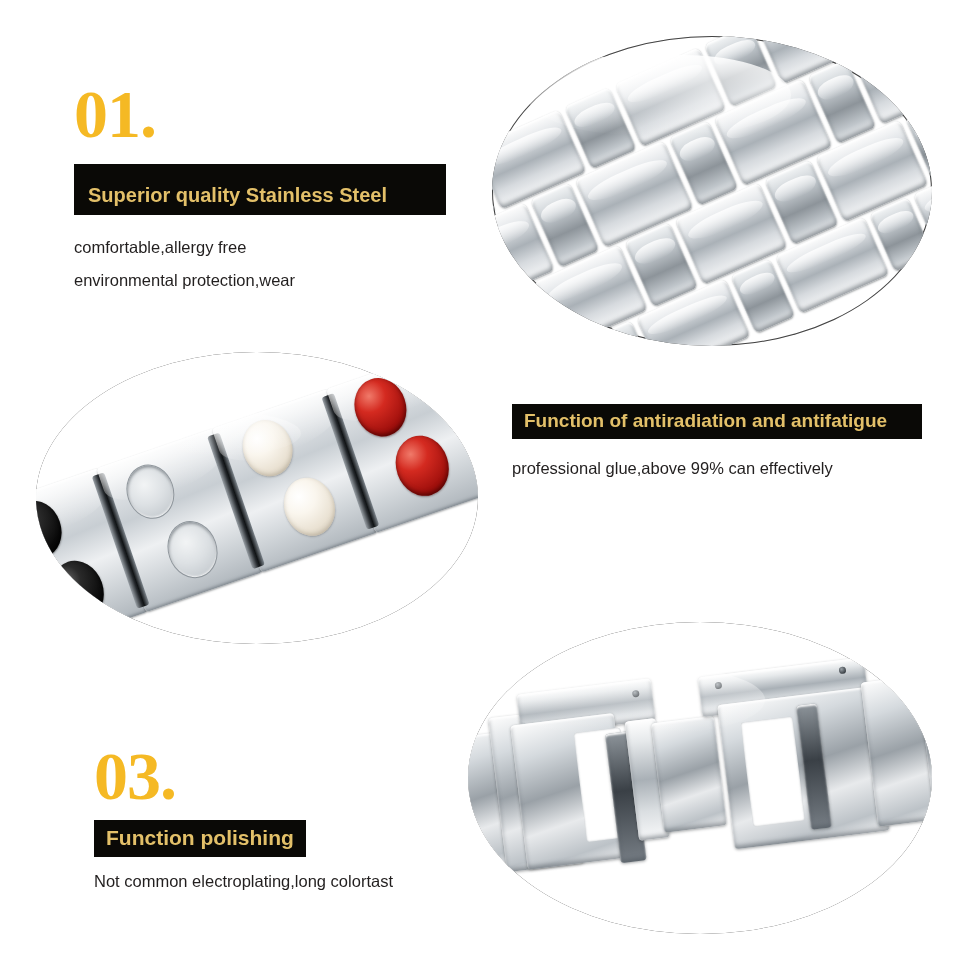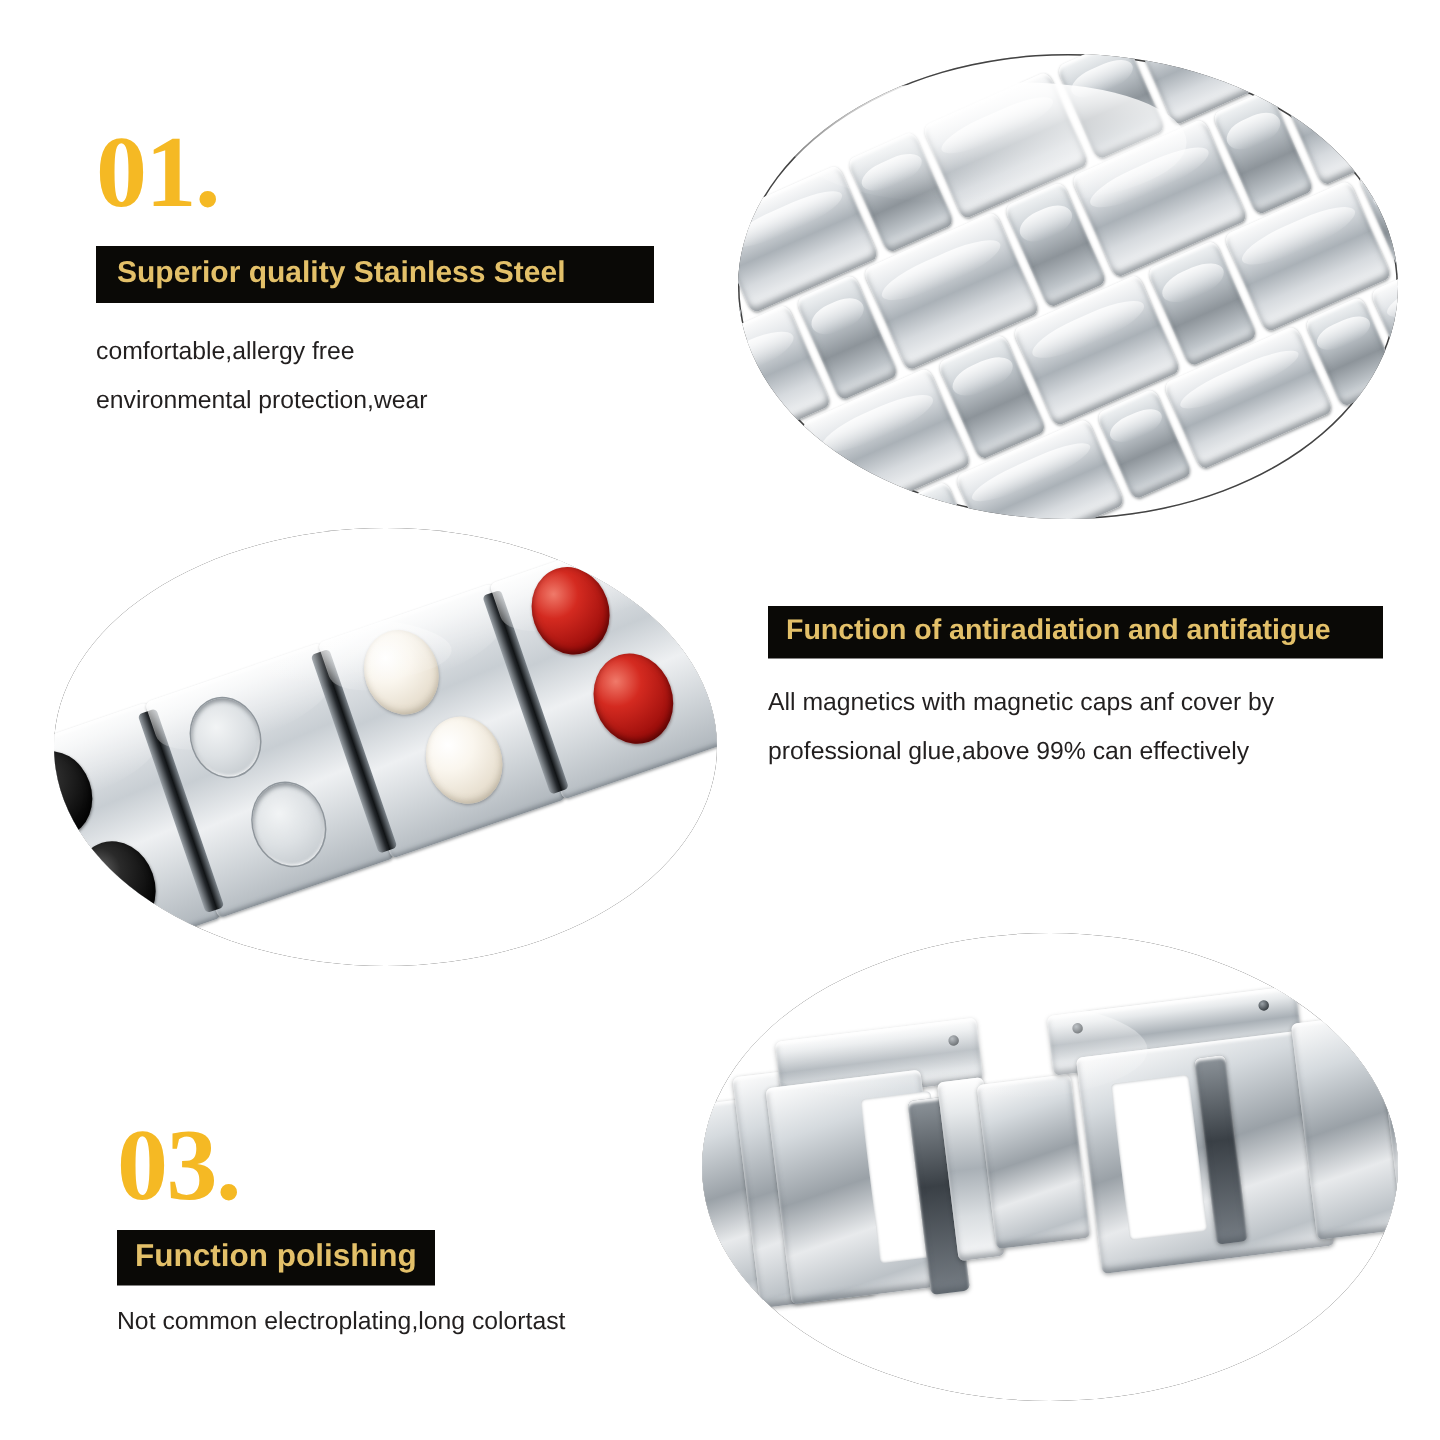--- a/index.html
+++ b/index.html
@@ -209,23 +209,23 @@
     background: linear-gradient(180deg, rgba(255,255,255,.9), rgba(255,255,255,0));
     border-radius: 50%/60%;
     pointer-events:none;
   }
 </style>
 </head>
 <body>
 
 <div class="canvas">
 
-  <div class="block" style="left:64px; top:80px;">
+  <div class="block" style="left:74px; top:80px;">
     <div class="num">01.</div>
-    <div class="banner" style="margin-top:16px; padding:7px 14px 8px 14px; font-size:20px; min-width:372px;">Superior quality  Stainless Steel</div>
+    <div class="banner" style="margin-top:16px; padding:20px 14px 8px 14px; font-size:20px; min-width:372px;">Superior quality  Stainless Steel</div>
     <div class="body-text" style="margin-top:16px;">
       <div>comfortable,allergy free</div>
       <div>environmental protection,wear</div>
     </div>
   </div>
 
   <div class="photo" style="left:492px; top:36px; width:440px; height:310px;">
     <div class="scene metal-a" style="opacity:.18"></div>
     <div class="p1-band">
 
@@ -297,26 +297,25 @@
       </div>
 
       <div class="p2-seg" style="flex:.45;"></div>
     </div>
     <div class="gloss" style="left:10%; top:20%; width:50%; height:16%; opacity:.5;"></div>
   </div>
 
   <div class="block" style="left:512px; top:390px;">
     <div class="banner" style="margin-top:14px; padding:6px 12px 7px 12px; font-size:19px; min-width:410px;">Function of antiradiation and antifatigue</div>
     <div class="body-text" style="margin-top:13px;">
-      <div>All magnetics with magnetic caps anf cover by</div>
       <div>professional glue,above 99% can effectively</div>
     </div>
   </div>
 
-  <div class="block" style="left:78px; top:742px;">
+  <div class="block" style="left:94px; top:742px;">
     <div class="num">03.</div>
     <div class="banner" style="margin-top:10px; padding:6px 12px 7px 12px; font-size:21px;">Function polishing</div>
     <div class="body-text" style="margin-top:8px;">
       <div>Not common electroplating,long colortast</div>
     </div>
   </div>
 
   <div class="photo" style="left:468px; top:622px; width:464px; height:312px;">
     <div class="scene" style="background:#ffffff;"></div>
     <div class="p3-wrap">

